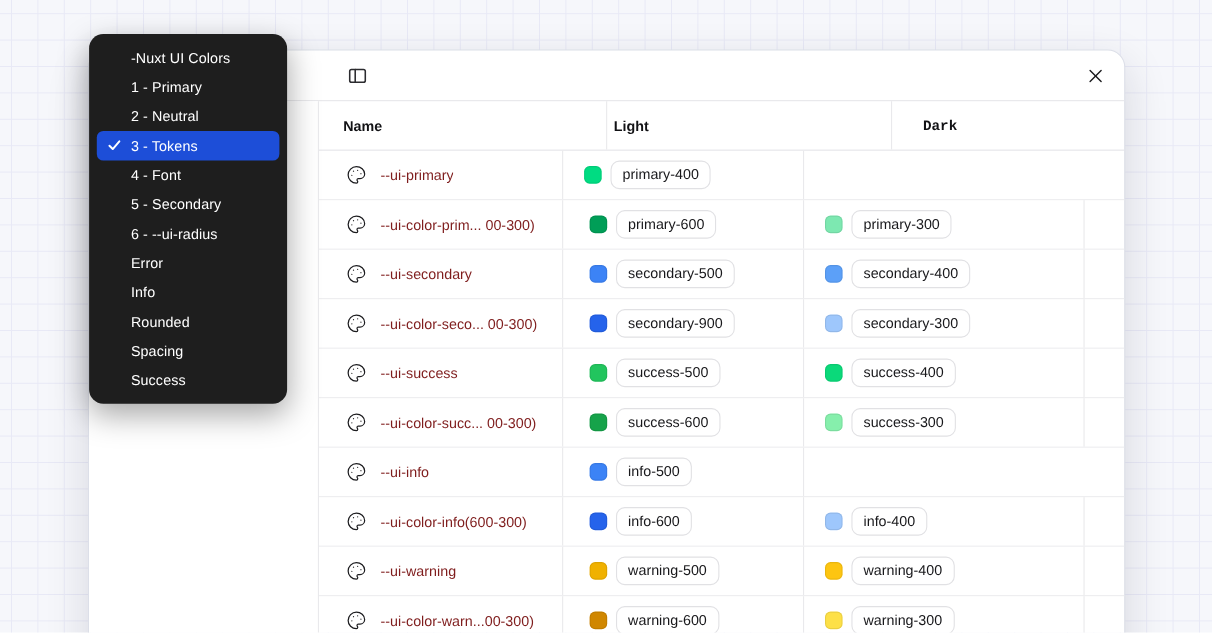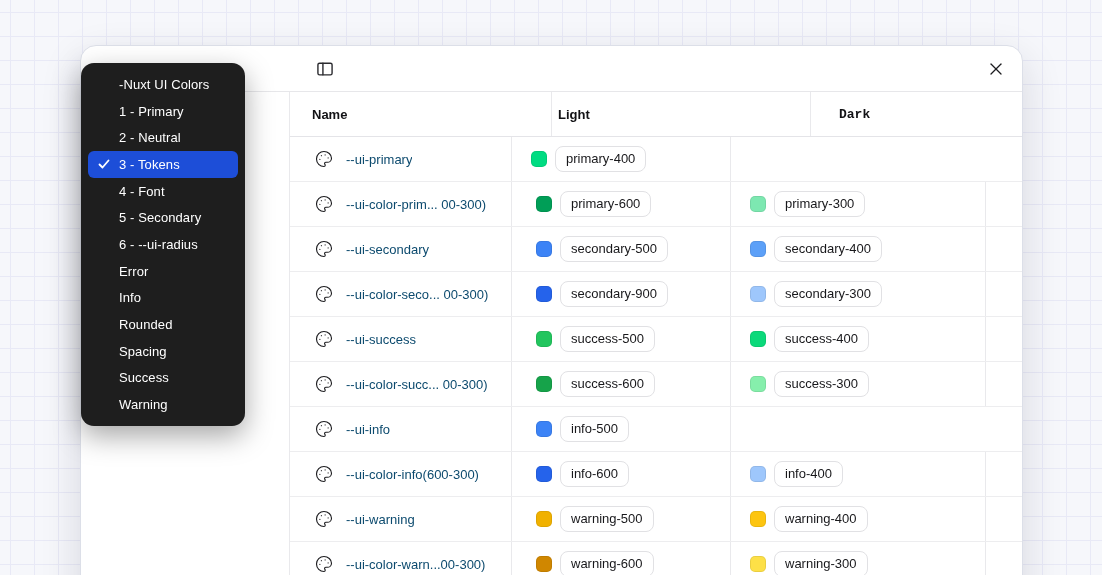--- a/index.html
+++ b/index.html
@@ -38,33 +38,33 @@
   .trow{border-bottom:1px solid #EDEDEF;}
   .cell{display:flex;align-items:center;box-sizing:border-box;min-width:0;}
   .cell+.cell{border-left:1px solid #E9E9EC;}
   .hcell{font-size:13px;font-weight:700;color:#121215;}
   .hname{padding-left:22px;}
   .hlight{padding-left:6px;}
   .hdark{padding-left:28px;font-family:Liberation Mono, monospace;}
   .hplus{justify-content:center;font-weight:400;font-size:19px;color:#3f3f46;}
   .name-cell{padding-left:25px;gap:13px;}
   .palette-icon{width:18px;height:18px;flex:none;color:#1c1c1f;display:flex;}
-  .vname{font-size:13px;color:#0c4a6e;white-space:nowrap;overflow:hidden;}
+  .vname{font-size:13px;color:#7f1d1d;white-space:nowrap;overflow:hidden;}
   .value-cell{gap:8px;}
   .value-cell.light{padding-left:24px;}
   .value-cell.dark{padding-left:19px;}
   .swatch{width:16px;height:16px;border-radius:5px;flex:none;
     box-shadow:inset 0 0 0 1px rgba(0,0,0,.08);}
   .pill{
     font-size:13px;color:#18181B;background:#fff;border:1px solid #E1E1E4;
     border-radius:8px;padding:3px 10px 4px;line-height:17px;white-space:nowrap;
   }
   
   .menu{
-    position:absolute;left:81px;top:63px;width:164px;z-index:20;
+    position:absolute;left:81px;top:31px;width:180px;z-index:20;
     background:#1E1E1E;border-radius:13px;padding:8px 0;box-sizing:border-box;
     box-shadow:0 10px 28px rgba(0,0,0,.35);
   }
   .menu-item{
     height:26.7px;display:flex;align-items:center;color:#FFFFFF;font-size:13px;
     letter-spacing:.1px;cursor:default;white-space:nowrap;
   }
   .check-slot{width:16px;height:16px;flex:none;margin-left:15px;margin-right:7px;
     display:flex;align-items:center;justify-content:center;visibility:hidden;}
   .menu-item.selected{background:#1d4ed8;border-radius:6px;margin:0 7px;}
@@ -443,21 +443,13 @@
 
   <div class="menu-item">
     <span class="check-slot">
       <svg width="12" height="12" viewBox="0 0 12 12" fill="none" stroke="#fff" stroke-width="1.8" stroke-linecap="round" stroke-linejoin="round">
         <polyline points="1.5,6.5 4.5,9.5 10.5,2.5"></polyline>
       </svg>
     </span>
     <span class="menu-label">Success</span>
   </div>
 
-  <div class="menu-item">
-    <span class="check-slot">
-      <svg width="12" height="12" viewBox="0 0 12 12" fill="none" stroke="#fff" stroke-width="1.8" stroke-linecap="round" stroke-linejoin="round">
-        <polyline points="1.5,6.5 4.5,9.5 10.5,2.5"></polyline>
-      </svg>
-    </span>
-    <span class="menu-label">Warning</span>
-  </div>
 </div>
 
 </body></html>

